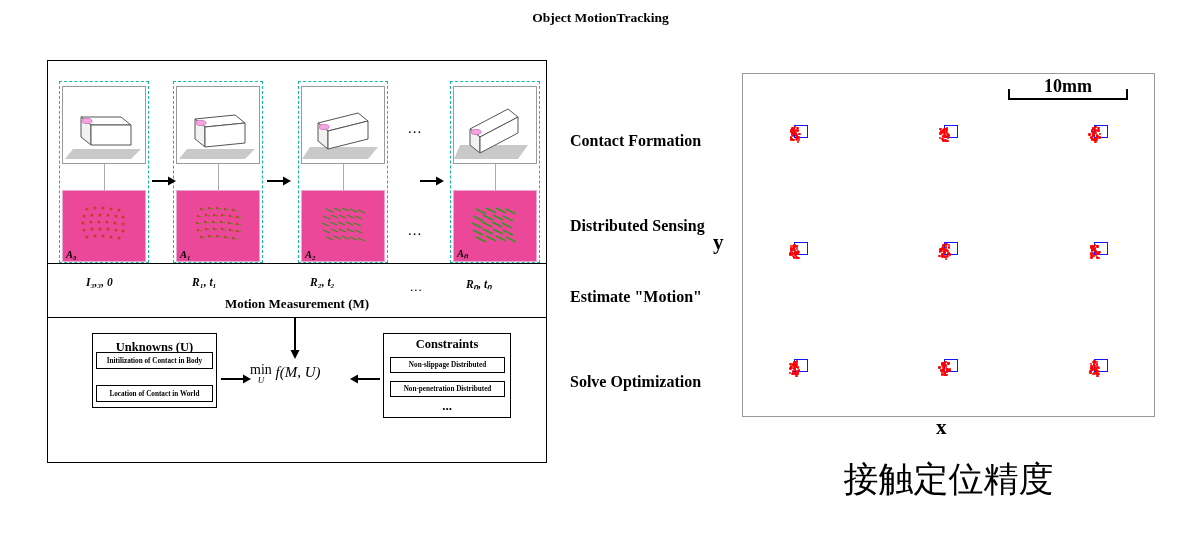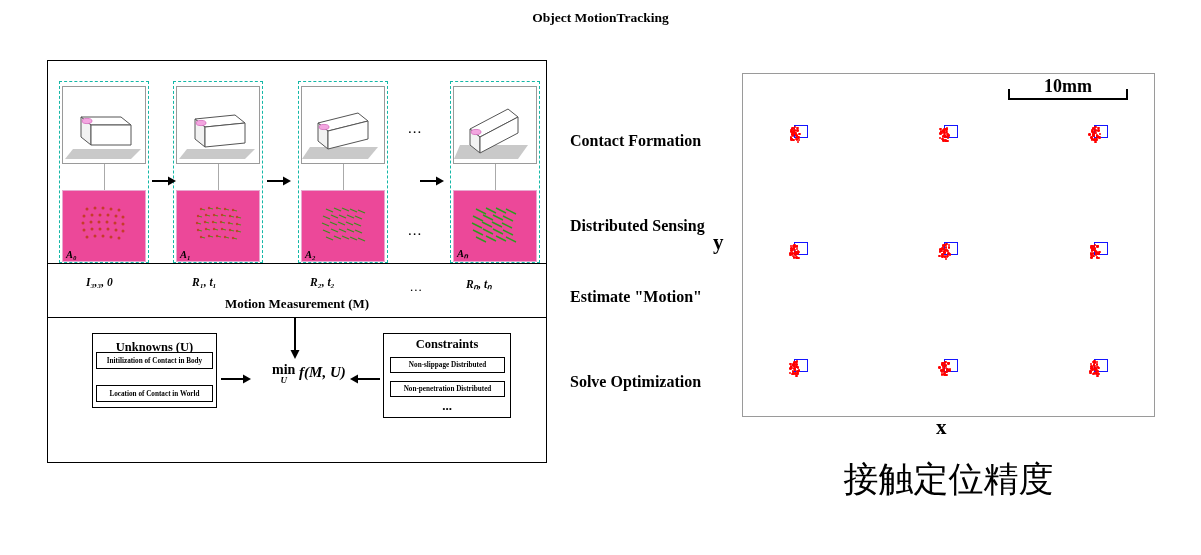--- a/index.html
+++ b/index.html
@@ -256,24 +256,24 @@
     left: 383px;
     top: 398px;
     width: 128px;
     text-align: center;
     font-size: 13px;
     font-weight: bold;
   }
 
   .objective {
     position: absolute;
-    left: 272px;
+    left: 250px;
     top: 362px;
     font-size: 15px;
-    font-weight: bold;
+    font-weight: normal;
     font-style: italic;
     white-space: nowrap;
   }
   .objective .minwrap {
     display: inline-block;
     text-align: center;
     vertical-align: middle;
     font-style: normal;
     line-height: 1;
   }

